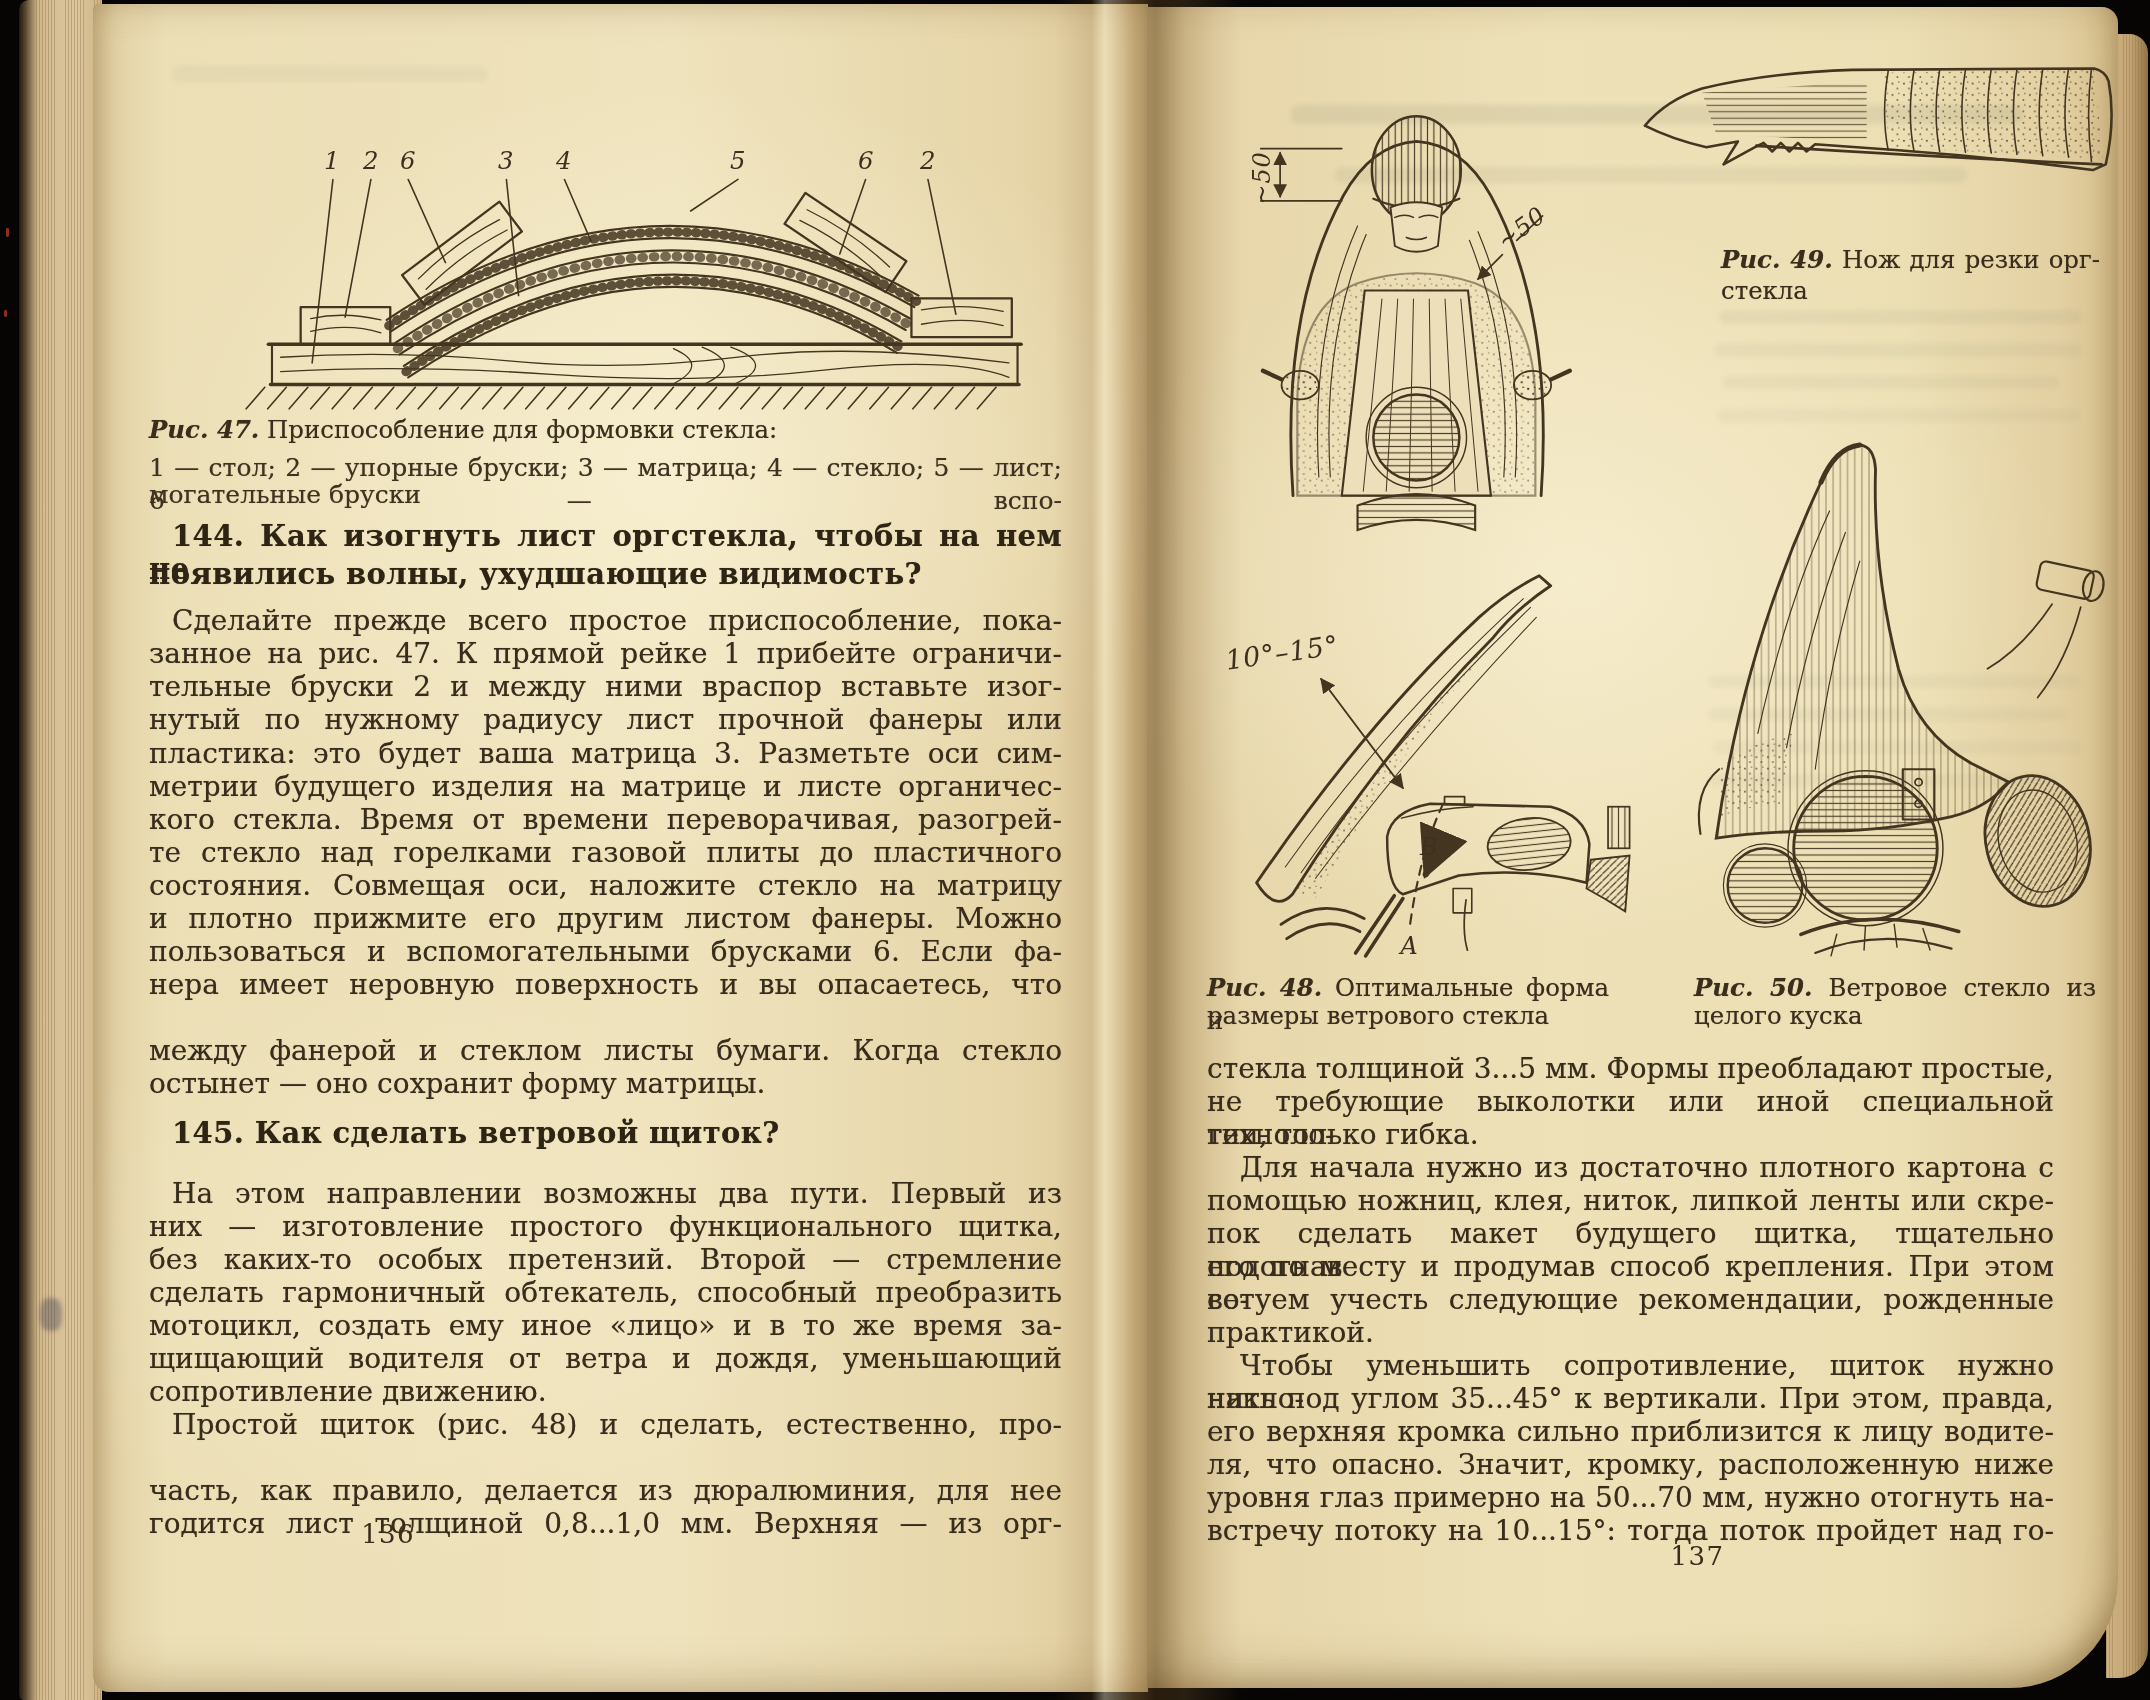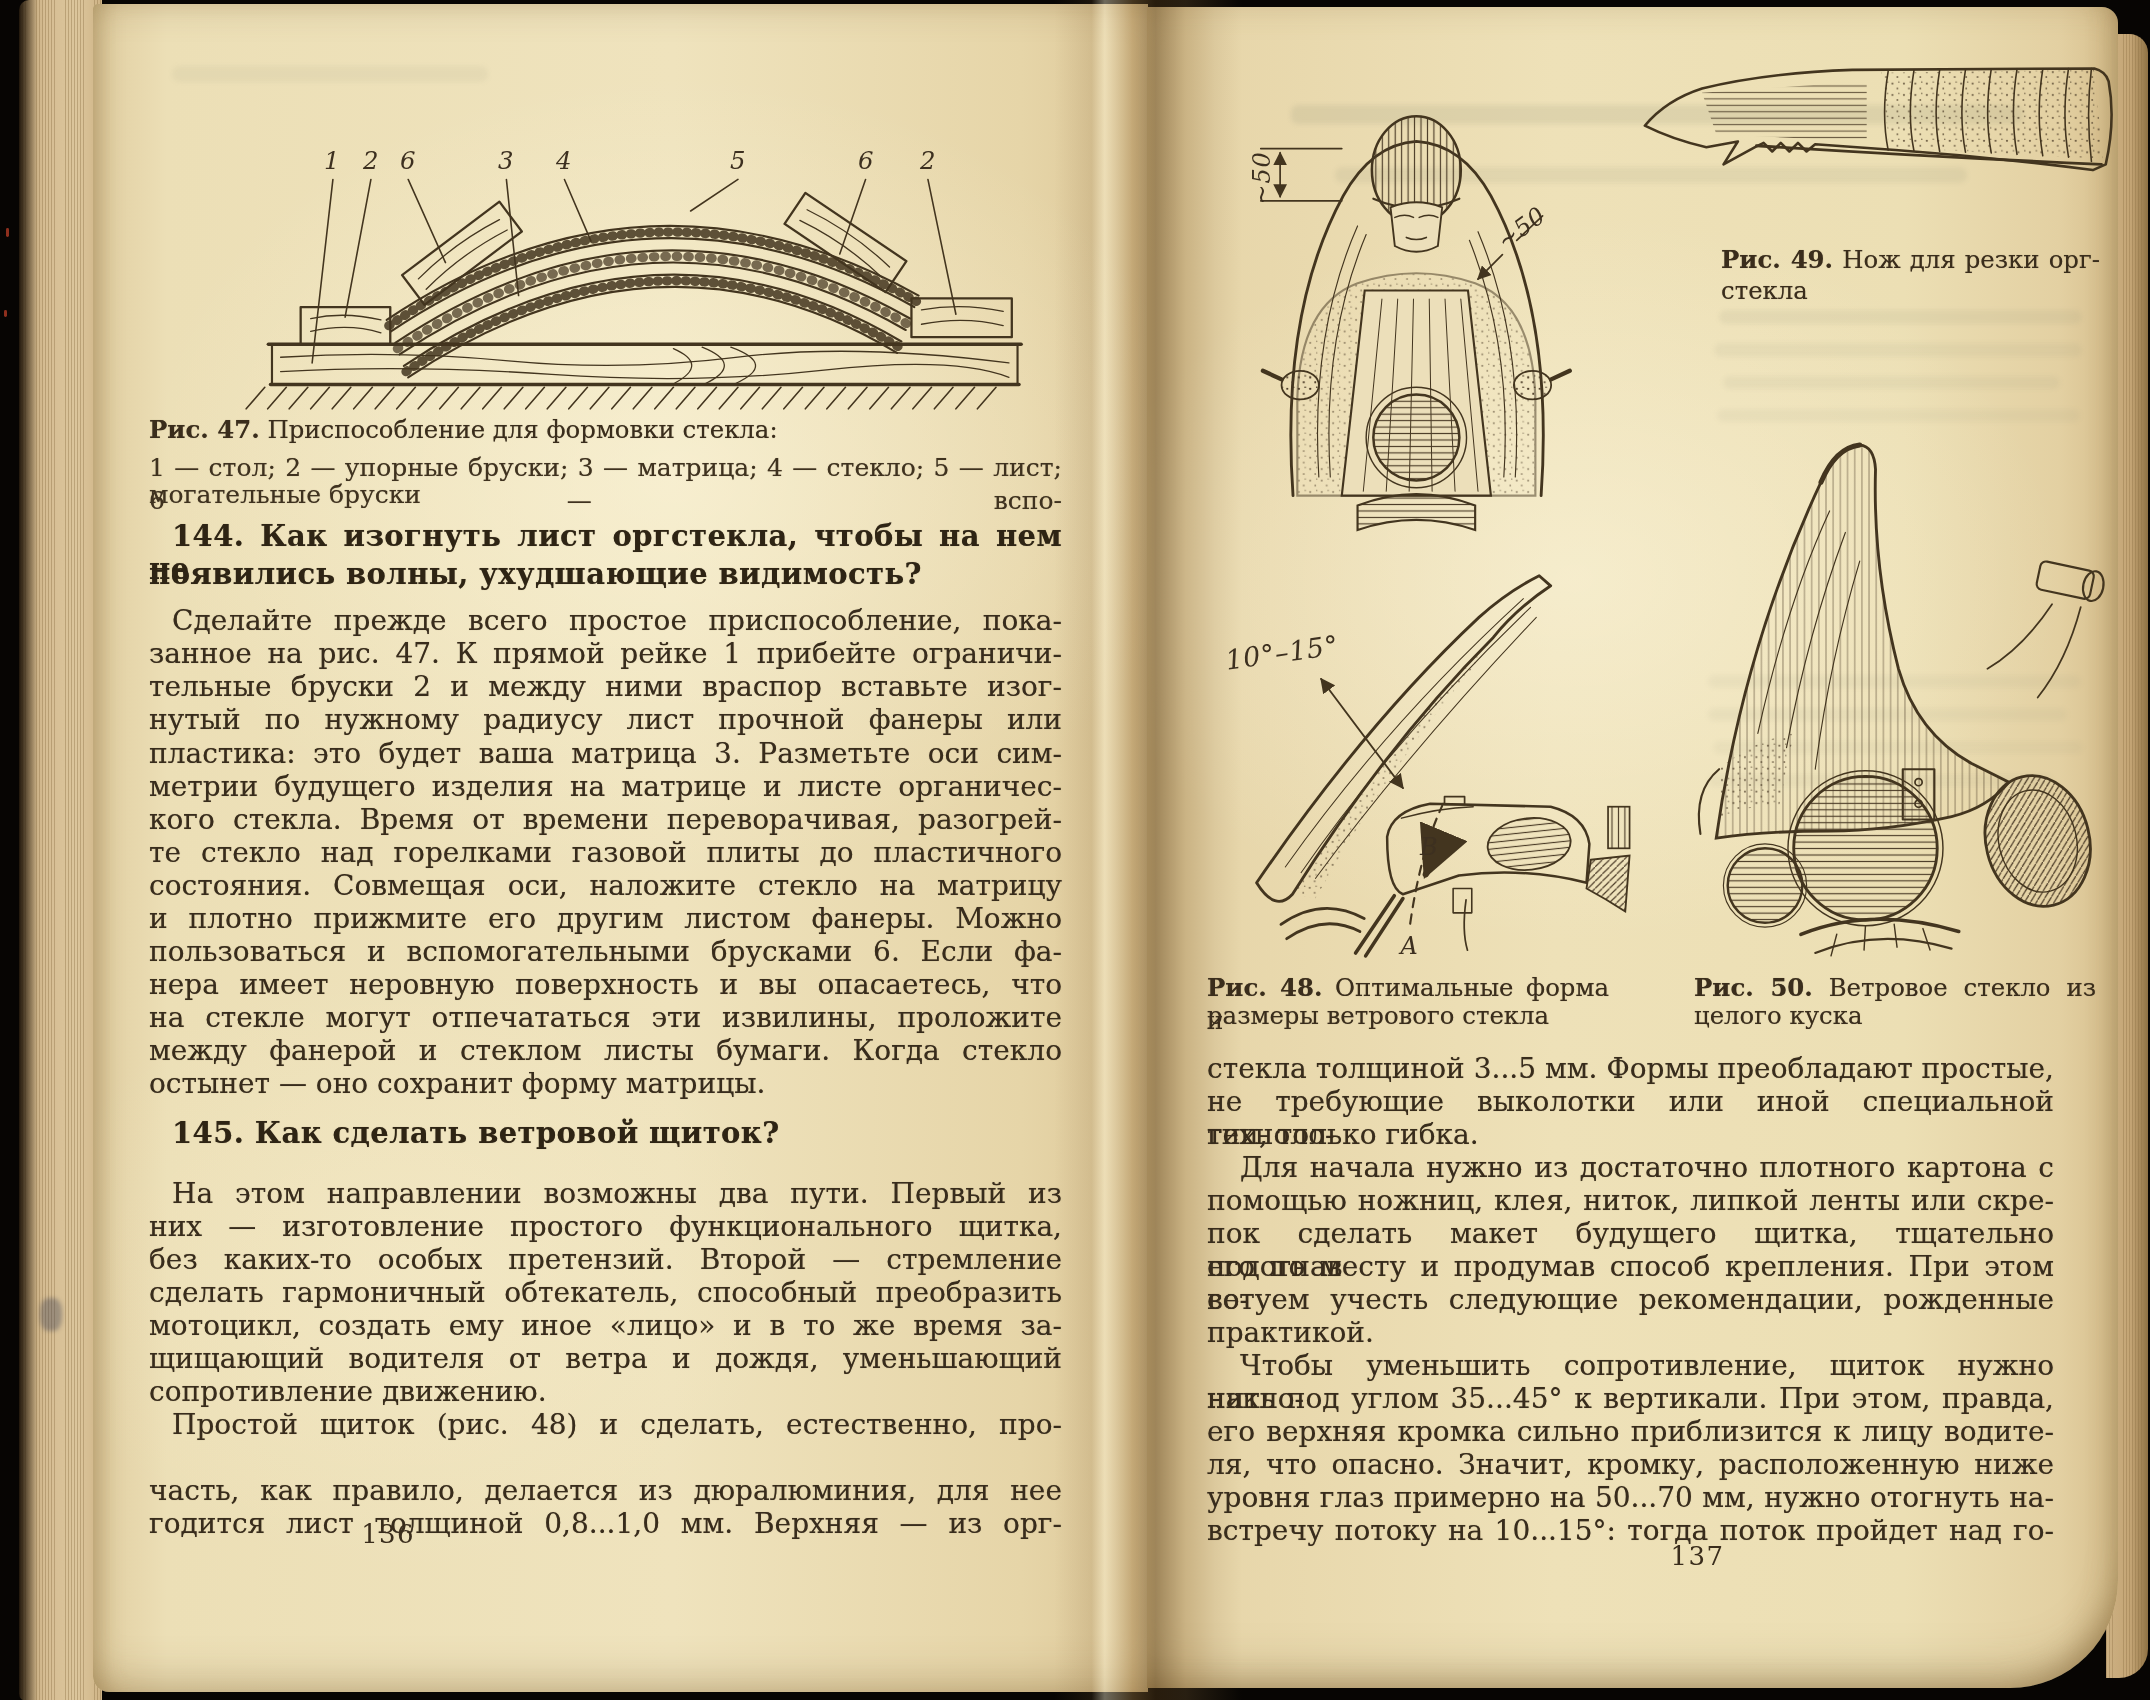--- a/index.html
+++ b/index.html
@@ -38,21 +38,21 @@
       rgba(140,108,62,.25) 70%, rgba(0,0,0,0) 100%);}
   .line{position:absolute;font-size:28px;line-height:33px;color:#382c1c;white-space:nowrap;
     text-shadow:0 0 0.7px rgba(56,44,28,.55);}
   .j{white-space:normal;text-align:justify;text-align-last:justify;}
   .lcol{left:149px;width:913px;}
   .rcol{left:1207px;width:847px;}
   .i{text-indent:23px;}
   .i2{text-indent:33px;}
   .hd{font-weight:bold;color:#2e2414;letter-spacing:0.4px;font-size:29px;}
   .cap{font-size:24.4px;color:#3a2d1c;}
-  .cap .b{font-weight:bold;}
+  .cap .b{font-weight:bold;font-style:italic;}
   .leg{font-size:25px;color:#3f321f;}
   .pgnum{position:absolute;font-size:26px;color:#3a2d1c;letter-spacing:1.4px;}
   .figlab{position:absolute;font-size:24.4px;font-style:italic;color:#3d3020;}
   .dim{position:absolute;font-size:24px;font-style:italic;color:#3d3020;letter-spacing:0.7px;}
   .ghost{position:absolute;background:rgba(148,152,124,.18);border-radius:7.2px;filter:blur(2.9px);}
   .speck-red{position:absolute;background:#8e2f1d;border-radius:1.4px;}
   svg{position:absolute;overflow:visible;}
   svg *{vector-effect:none;}
   .ink{stroke:#43351f;fill:none;stroke-linecap:round;stroke-linejoin:round;}
 </style>
@@ -160,21 +160,20 @@
   <div class="line lcol j" style="top:670px">тельные бруски 2 и между ними враспор вставьте изог-</div>
   <div class="line lcol j" style="top:703px">нутый по нужному радиусу лист прочной фанеры или</div>
   <div class="line lcol j" style="top:737px">пластика: это будет ваша матрица 3. Разметьте оси сим-</div>
   <div class="line lcol j" style="top:770px">метрии будущего изделия на матрице и листе органичес-</div>
   <div class="line lcol j" style="top:803px">кого стекла. Время от времени переворачивая, разогрей-</div>
   <div class="line lcol j" style="top:836px">те стекло над горелками газовой плиты до пластичного</div>
   <div class="line lcol j" style="top:869px">состояния. Совмещая оси, наложите стекло на матрицу</div>
   <div class="line lcol j" style="top:902px">и плотно прижмите его другим листом фанеры. Можно</div>
   <div class="line lcol j" style="top:935px">пользоваться и вспомогательными брусками 6. Если фа-</div>
   <div class="line lcol j" style="top:968px">нера имеет неровную поверхность и вы опасаетесь, что</div>
-  <div class="line lcol j" style="top:1001px">на стекле могут отпечататься эти извилины, проложите</div>
   <div class="line lcol" style="top:1067px">остынет — оно сохранит форму матрицы.</div>
   <div class="line lcol j" style="top:1034px">между фанерой и стеклом листы бумаги. Когда стекло</div>
 
   <div class="line hd lcol i" style="top:1117px">145. Как сделать ветровой щиток?</div>
 
   <div class="line lcol j i" style="top:1177px">На этом направлении возможны два пути. Первый из</div>
   <div class="line lcol j" style="top:1210px">них — изготовление простого функционального щитка,</div>
   <div class="line lcol j" style="top:1243px">без каких-то особых претензий. Второй — стремление</div>
   <div class="line lcol j" style="top:1276px">сделать гармоничный обтекатель, способный преобразить</div>
   <div class="line lcol j" style="top:1309px">мотоцикл, создать ему иное «лицо» и в то же время за-</div>

